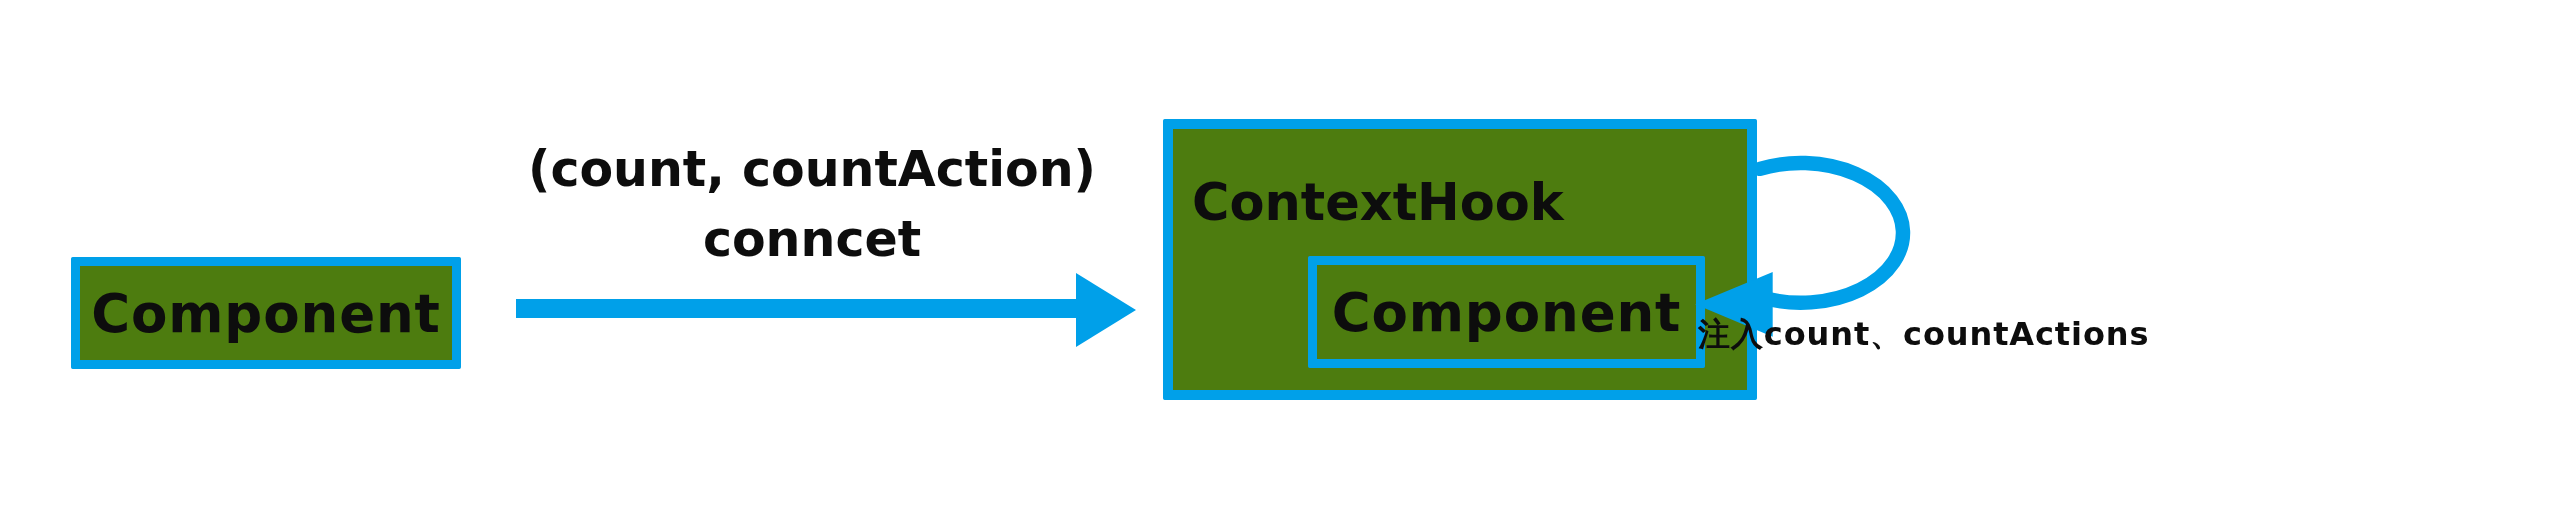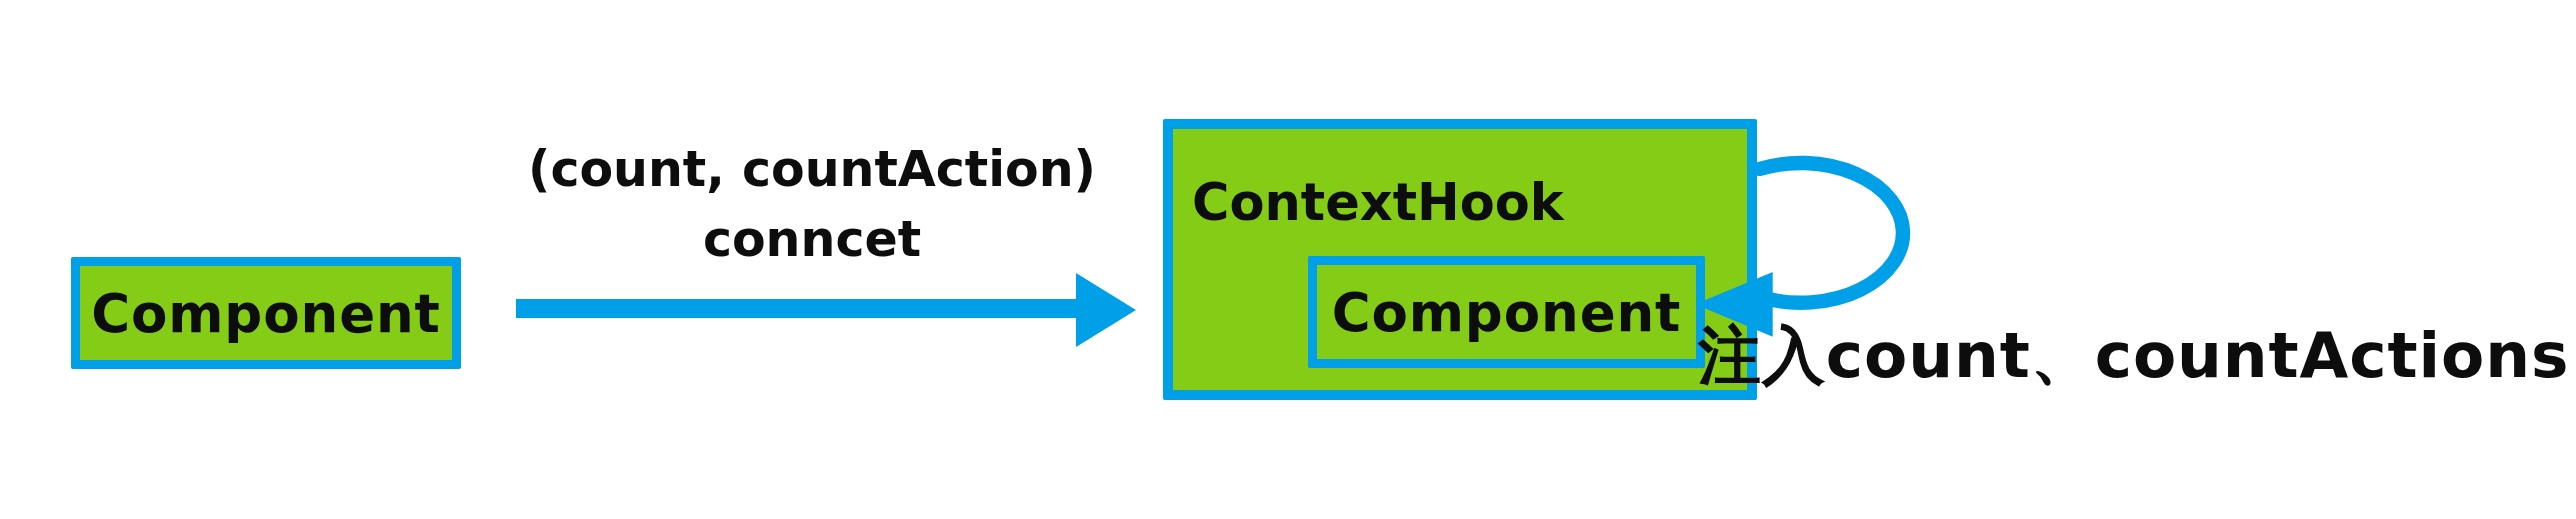--- a/index.html
+++ b/index.html
@@ -12,21 +12,21 @@
     width: 2576px;
     height: 520px;
     background: #FFFFFF;
     overflow: hidden;
     font-family: "DejaVu Sans", "Liberation Sans", sans-serif;
     font-weight: bold;
     color: #0D0D0D;
   }
   .box {
     position: absolute;
-    background: #84cc16;
+    background: #4d7c0f;
     border: 9.4px solid #00A0E9;
     border-radius: 1.7px;
     display: flex;
     align-items: center;
     justify-content: center;
     box-sizing: border-box;
   }
   .source-box {
     left: 71px;
     top: 257px;
@@ -95,21 +95,21 @@
     left: 0;
     top: 0;
     width: 2576px;
     height: 520px;
     pointer-events: none;
   }
   .inject-label {
     position: absolute;
     left: 1698px;
     top: 313px;
-    font-size: 63px;
+    font-size: 32px;
     white-space: nowrap;
     letter-spacing: 0.9px;
   }
 </style>
 </head>
 <body>
 
 <div class="canvas">
 
   <div class="box source-box">

